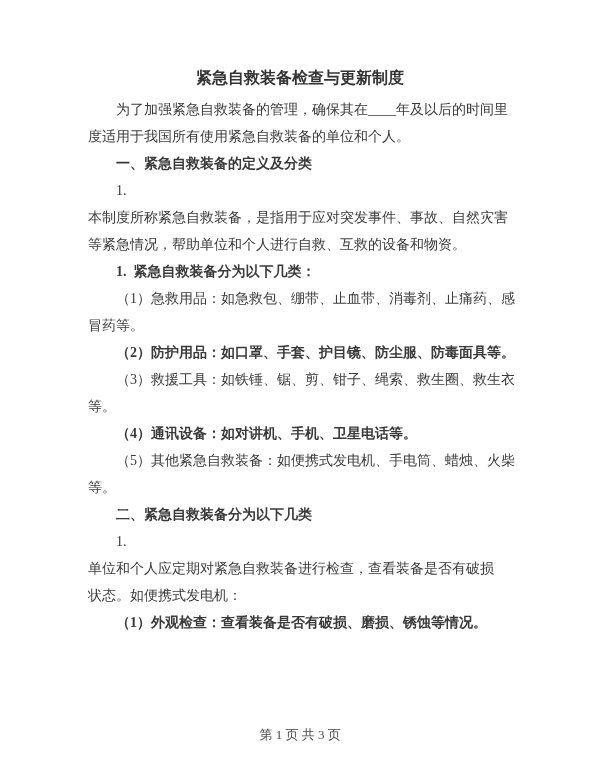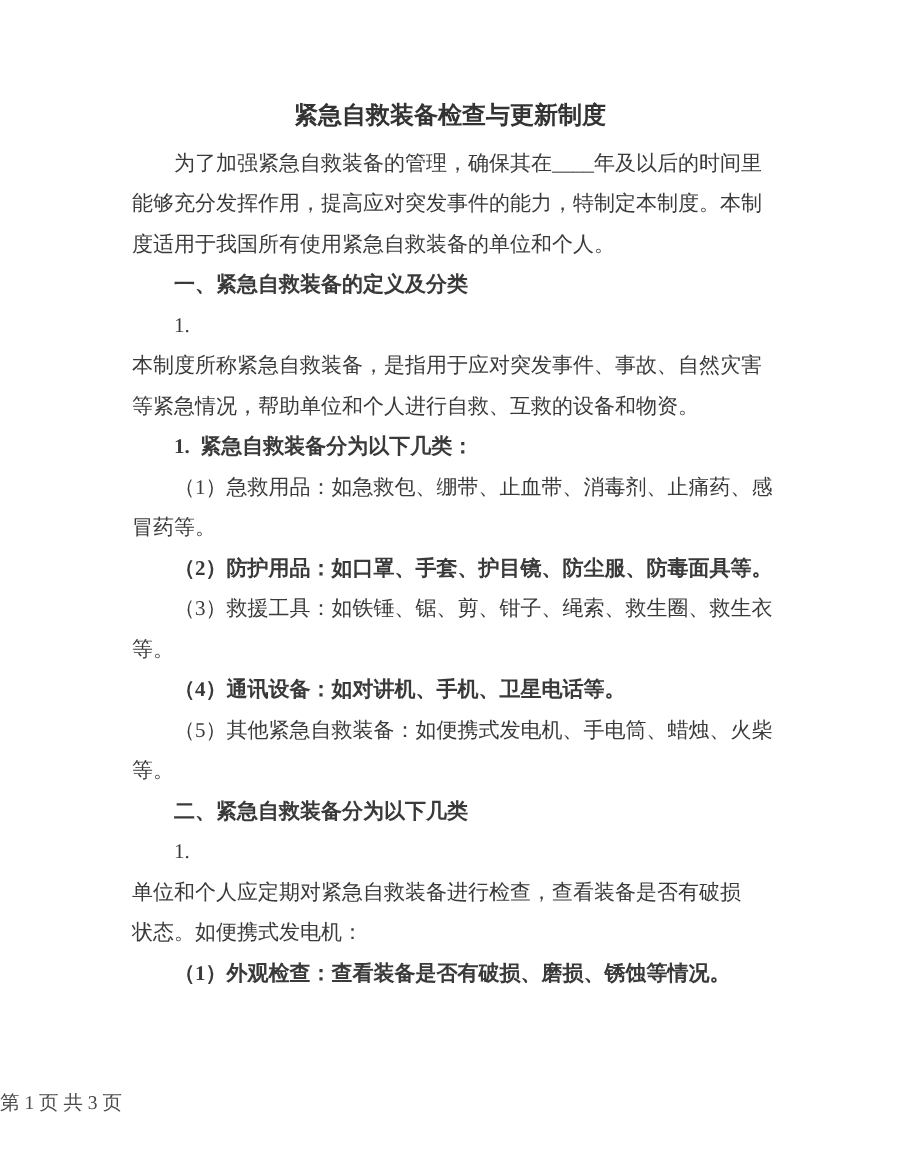--- a/index.html
+++ b/index.html
@@ -40,36 +40,35 @@
     text-indent: 2em;
   }
   .line.bold {
     font-weight: bold;
   }
   .footer {
     position: absolute;
     top: 726px;
     left: 0;
     right: 0;
-    text-align: left;
+    text-align: center;
     font-size: 13px;
     line-height: 18px;
     color: #4a4a4a;
     white-space: pre;
   }
 </style>
 </head>
 <body>
 
 <div class="page">
   <div class="content">
     <h1 class="doc-title">紧急自救装备检查与更新制度</h1>
     <div class="body-lines">
         <div class="line indent">为了加强紧急自救装备的管理，确保其在____年及以后的时间里</div>
-        <div class="line flush">能够充分发挥作用，提高应对突发事件的能力，特制定本制度。本制</div>
         <div class="line flush">度适用于我国所有使用紧急自救装备的单位和个人。</div>
         <div class="line indent bold">一、紧急自救装备的定义及分类</div>
         <div class="line indent">1.</div>
         <div class="line flush">本制度所称紧急自救装备，是指用于应对突发事件、事故、自然灾害</div>
         <div class="line flush">等紧急情况，帮助单位和个人进行自救、互救的设备和物资。</div>
         <div class="line indent bold">1.  紧急自救装备分为以下几类：</div>
         <div class="line indent">（1）急救用品：如急救包、绷带、止血带、消毒剂、止痛药、感</div>
         <div class="line flush">冒药等。</div>
         <div class="line indent bold">（2）防护用品：如口罩、手套、护目镜、防尘服、防毒面具等。</div>
         <div class="line indent">（3）救援工具：如铁锤、锯、剪、钳子、绳索、救生圈、救生衣</div>

